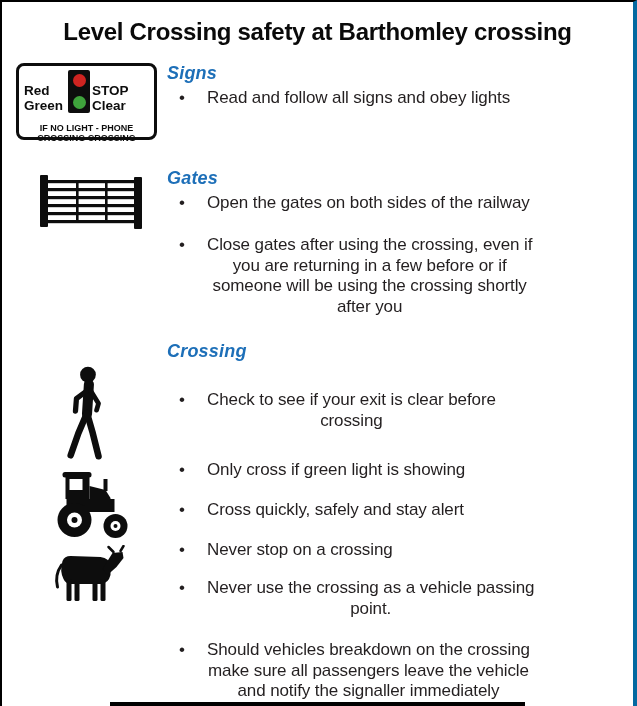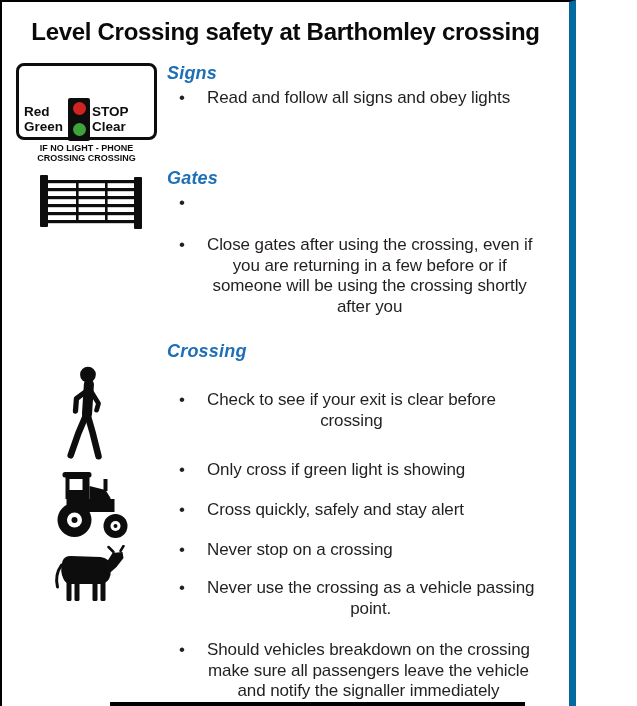--- a/index.html
+++ b/index.html
@@ -1,20 +1,20 @@
 <!DOCTYPE html>
 <html style="--heading-blue: #1d6fb8; --signal-red: #cf2421; --signal-green: #3fa33c; --body-text: #231f20; --icon-black: #0d0d0d;"><head>
 <meta charset="utf-8">
 <style>
   * { margin:0; padding:0; box-sizing:border-box; }
   html,body { background:#fff; }
   body { font-family:"Liberation Sans","DejaVu Sans",sans-serif; }
   .page {
-    position:relative; width:576px; height:706px; background:#fff;
-    border-top:2px solid #000; border-left:2px solid #000; border-right:7px solid #0369a1;
+    position:relative; width:637px; height:706px; background:#fff;
+    border-top:2px solid #000; border-left:2px solid #000; border-right:4px solid #0369a1;
     overflow:hidden;
   }
   .title {
     position:absolute; top:16px; left:0; width:100%; text-align:center;
     font-size:24px; font-weight:bold; color:#0a0a0a; letter-spacing:-0.3px;
   }
   .heading {
     position:absolute; left:165px; font-size:18px; font-weight:bold; font-style:italic;
     color:var(--heading-blue,#1d6fb8); letter-spacing:0.2px;
   }
@@ -23,34 +23,34 @@
     font-size:17px; line-height:20.5px; color:var(--body-text,#231f20);
   }
   .bullet .dot { flex:none; width:30px; font-size:17px; padding-left:2px; }
   .bullet .txt { white-space:pre-line; letter-spacing:-0.1px;text-align:center; }
 
   
   .sign-plate {
     position:absolute; left:14px; top:61px; width:141px; height:77px;
     border:3px solid #0d0d0d; border-radius:8px; background:#fff; padding:2px 5px 1px 5px;
   }
-  .sign-main { display:flex; height:45px; align-items:center;margin-top:28px; }
+  .sign-main { display:flex; height:45px; align-items:flex-end; }
   .sign-col { display:flex; flex-direction:column; justify-content:space-around;
     font-weight:bold; font-size:13.5px; color:#0d0d0d; }
   .sign-col.left  { width:44px; }
   .sign-col.right { width:44px; padding-left:2px; }
   .lightbox {
     width:22px; height:43px; background:#0d0d0d; border-radius:2px; margin-top:1px;
     display:flex; flex-direction:column; align-items:center; justify-content:space-around;
   }
   .light { width:13px; height:13px; border-radius:50%; }
   .light.red   { background:var(--signal-red,#cf2421); }
   .light.green { background:var(--signal-green,#3fa33c); }
   .sign-footer { text-align:center; font-weight:bold; font-size:9px; line-height:10px;
-    color:#0d0d0d; margin-top:2px; letter-spacing:0; }
+    color:#0d0d0d; margin-top:10px; letter-spacing:0; }
 
   .icon-svg { position:absolute; }
   .icon-svg * { fill:var(--icon-black,#0d0d0d); }
   .icon-svg .stroke { fill:none; stroke:var(--icon-black,#0d0d0d); }
   .icon-svg .white { fill:#fff; }
 
   .bottom-bar { position:absolute; left:108px; top:700px; width:415px; height:6px; background:#000; }
 </style>
 </head>
 <body>
@@ -97,20 +97,21 @@
     <rect x="10" y="38" width="86" height="3.2"></rect>
     <rect x="10" y="46" width="86" height="3.2"></rect>
     <rect x="38" y="6" width="2.6" height="43"></rect>
     <rect x="67" y="6" width="2.6" height="43"></rect>
   </svg>
 
   <div class="heading" style="top:166px;">Gates</div>
 
   <div class="bullet" style="top:191px;">
     <span class="dot">•</span>
+    <span class="txt">Open the gates on both sides of the railway</span>
   </div>
 
   <div class="bullet" style="top:233px;">
     <span class="dot">•</span>
     <span class="txt">Close gates after using the crossing, even if
 you are returning in a few before or if
 someone will be using the crossing shortly
 after you</span>
   </div>
 

